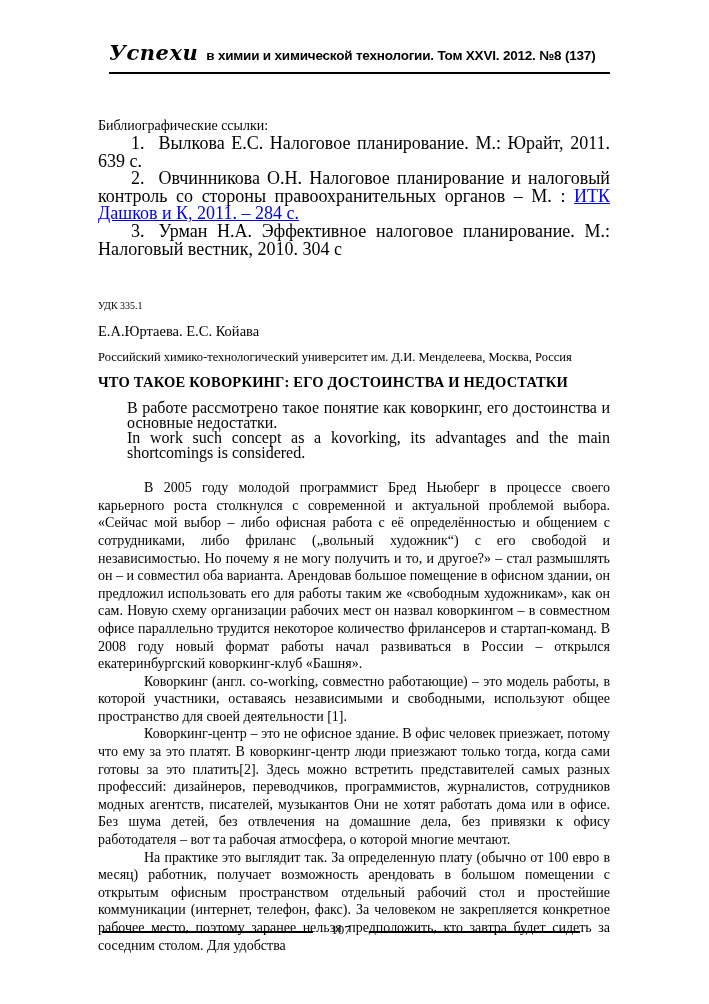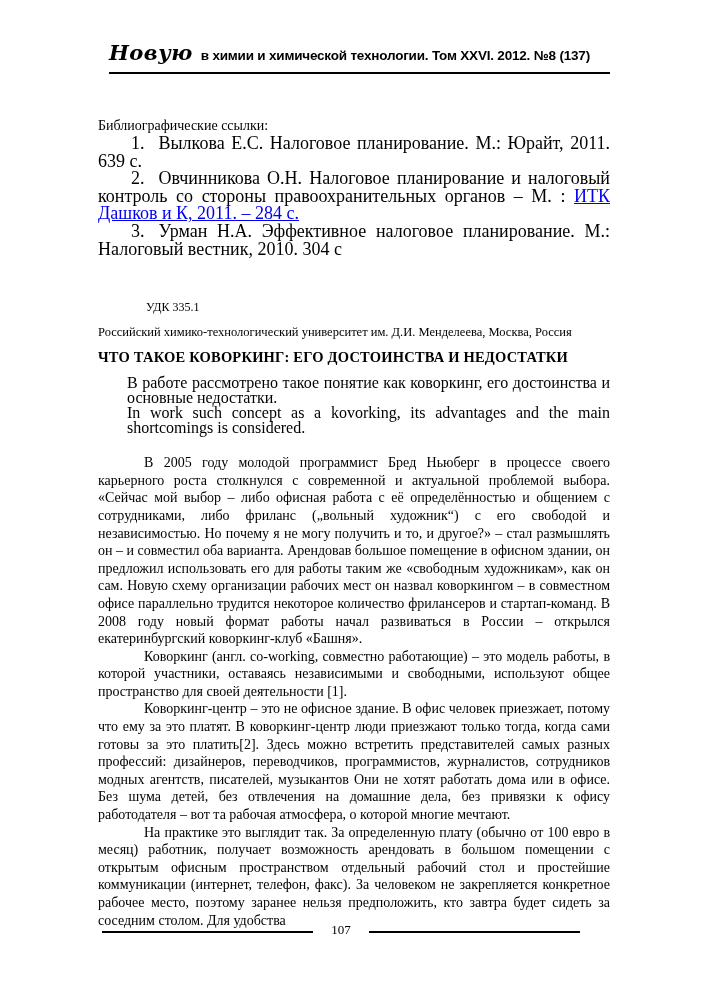--- a/index.html
+++ b/index.html
@@ -59,22 +59,21 @@
   .ref-num { margin-right: 14px; }
   .ref-link {
     color: #0000ee;
     text-decoration: underline;
     cursor: pointer;
   }
 
   
   .udk {
     margin-top: 42px;
-    font-size: 12px;
-    margin-left: 48px;
+    font-size: 10px;
   }
   .authors {
     margin-top: 12px;
     font-size: 14.5px;
   }
   .affiliation {
     margin-top: 10px;
     font-size: 12.5px;
   }
   .article-title {
@@ -121,36 +120,37 @@
     position: relative;
     top: -2px;
   }
 </style>
 </head>
 <body>
 
 <div class="page">
 
   <header class="journal-header">
-    <span class="journal-script">Новую</span>
+    <span class="journal-script">Успехи</span>
     <span class="journal-rest">в химии и химической технологии. Том XXVI. 2012. №8 (137)</span>
   </header>
 
   <section class="bibliography">
     <div class="bib-heading">Библиографические ссылки:</div>
 
     <p class="ref"><span class="ref-num">1.</span><span>Вылкова Е.С. Налоговое планирование. М.: Юрайт, 2011. 639 с.</span></p>
 
     <p class="ref"><span class="ref-num">2.</span><span>Овчинникова О.Н. Налоговое планирование и налоговый контроль со стороны правоохранительных органов – М. : </span><a class="ref-link">ИТК Дашков и К, 2011. – 284 с.</a></p>
 
     <p class="ref"><span class="ref-num">3.</span><span>Урман Н.А. Эффективное налоговое планирование. М.: Налоговый вестник, 2010. 304 с</span></p>
   </section>
 
   <section class="article-meta">
     <div class="udk">УДК 335.1</div>
+    <div class="authors">Е.А.Юртаева. Е.С. Койава</div>
     <div class="affiliation">Российский химико-технологический университет им. Д.И. Менделеева, Москва, Россия</div>
     <h1 class="article-title">ЧТО ТАКОЕ КОВОРКИНГ: ЕГО ДОСТОИНСТВА И НЕДОСТАТКИ</h1>
     <div class="abstract">
       <div>В работе рассмотрено такое понятие как коворкинг, его достоинства и основные недостатки.</div>
       <div>In work such concept as a kovorking, its advantages and the main shortcomings is considered.</div>
     </div>
   </section>
 
   <section class="body-text">
     <p>В 2005 году молодой программист Бред Ньюберг в процессе своего карьерного роста столкнулся с современной и актуальной проблемой выбора. «Сейчас мой выбор – либо офисная работа с её определённостью и общением с сотрудниками, либо фриланс („вольный художник“) с его свободой и независимостью. Но почему я не могу получить и то, и другое?» – стал размышлять он – и совместил оба варианта. Арендовав большое помещение в офисном здании, он предложил использовать его для работы таким же «свободным художникам», как он сам. Новую схему организации рабочих мест он назвал коворкингом – в совместном офисе параллельно трудится некоторое количество фрилансеров и стартап-команд. В 2008 году новый формат работы начал развиваться в России – открылся екатеринбургский коворкинг-клуб «Башня».</p>

